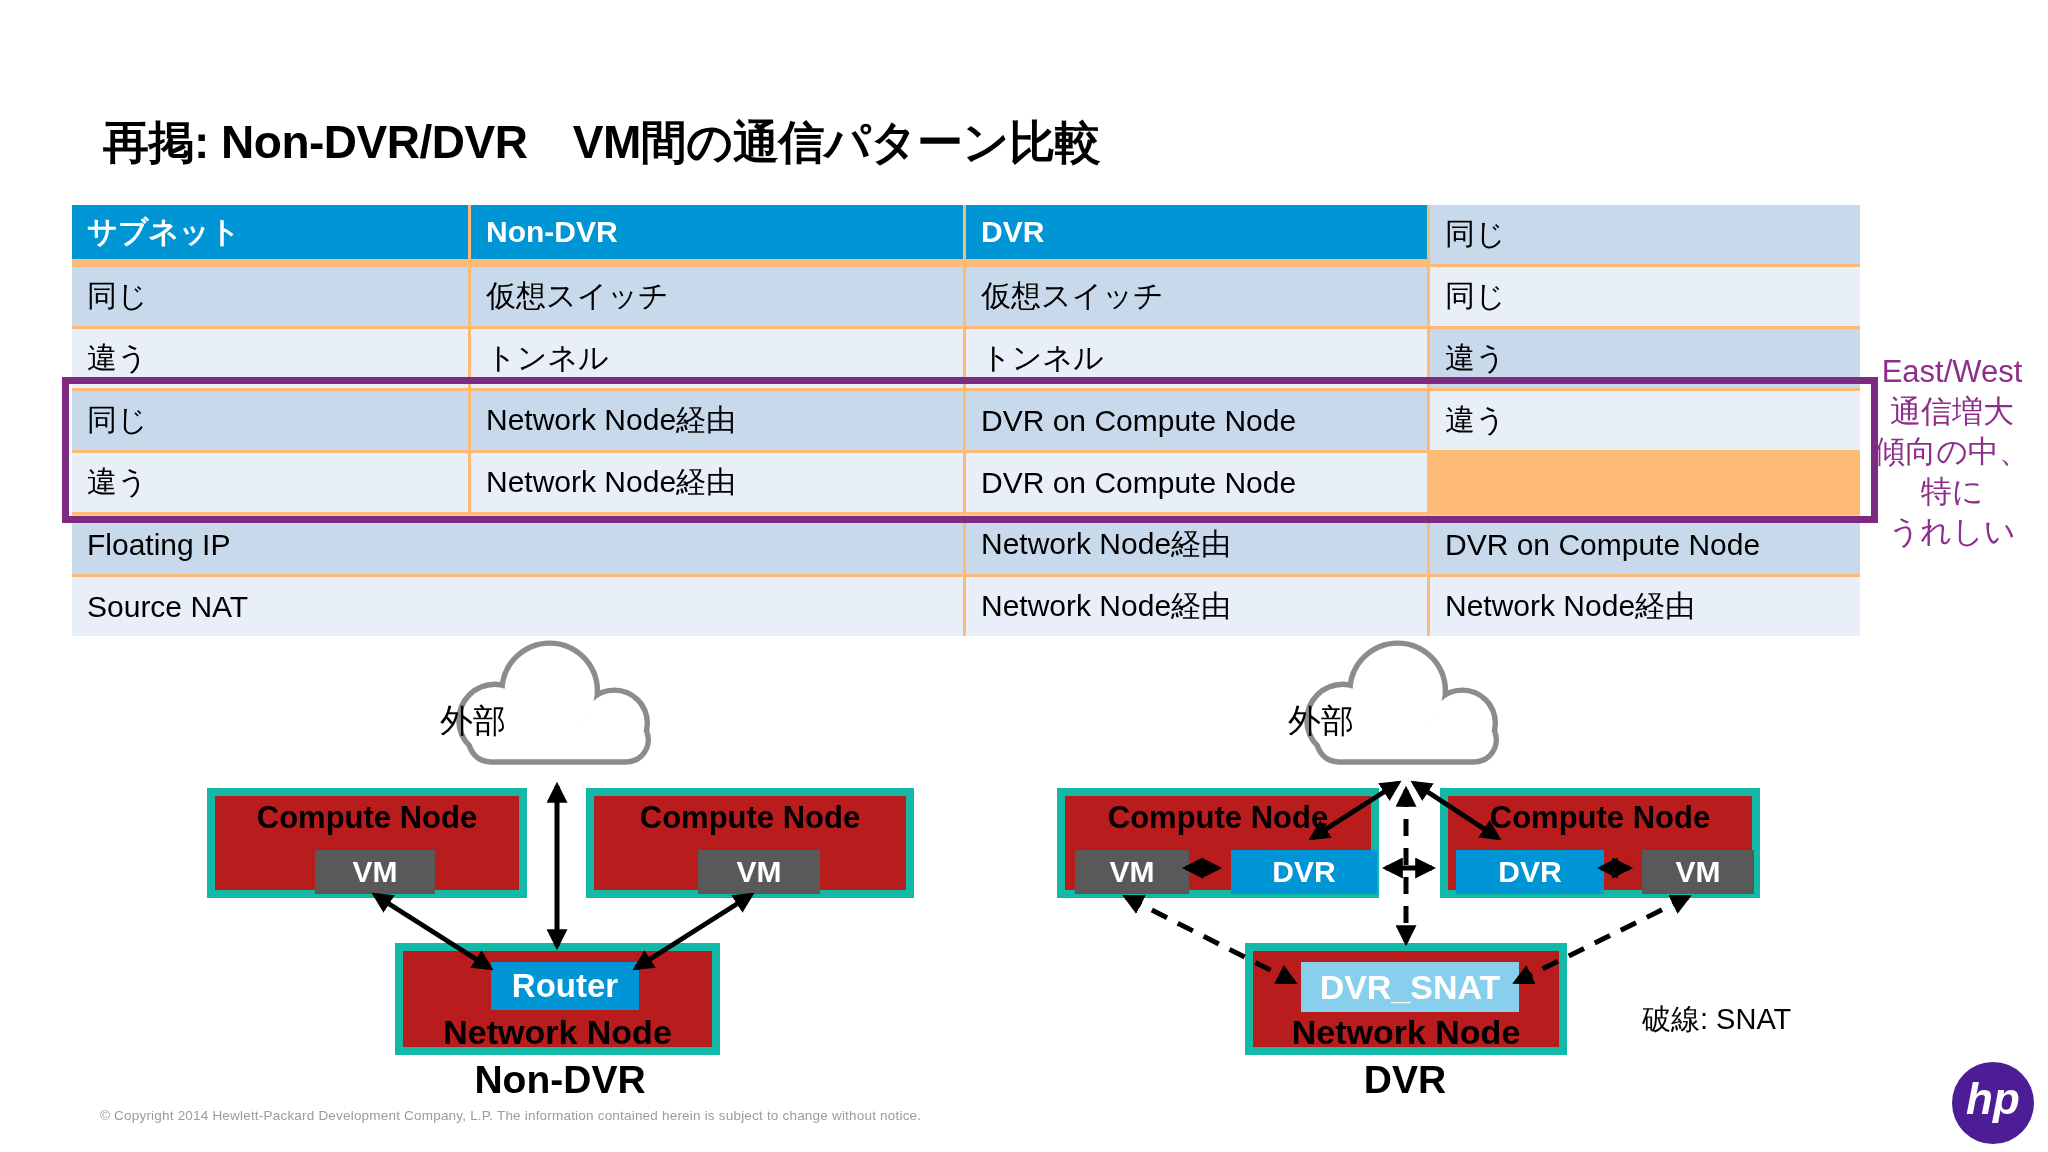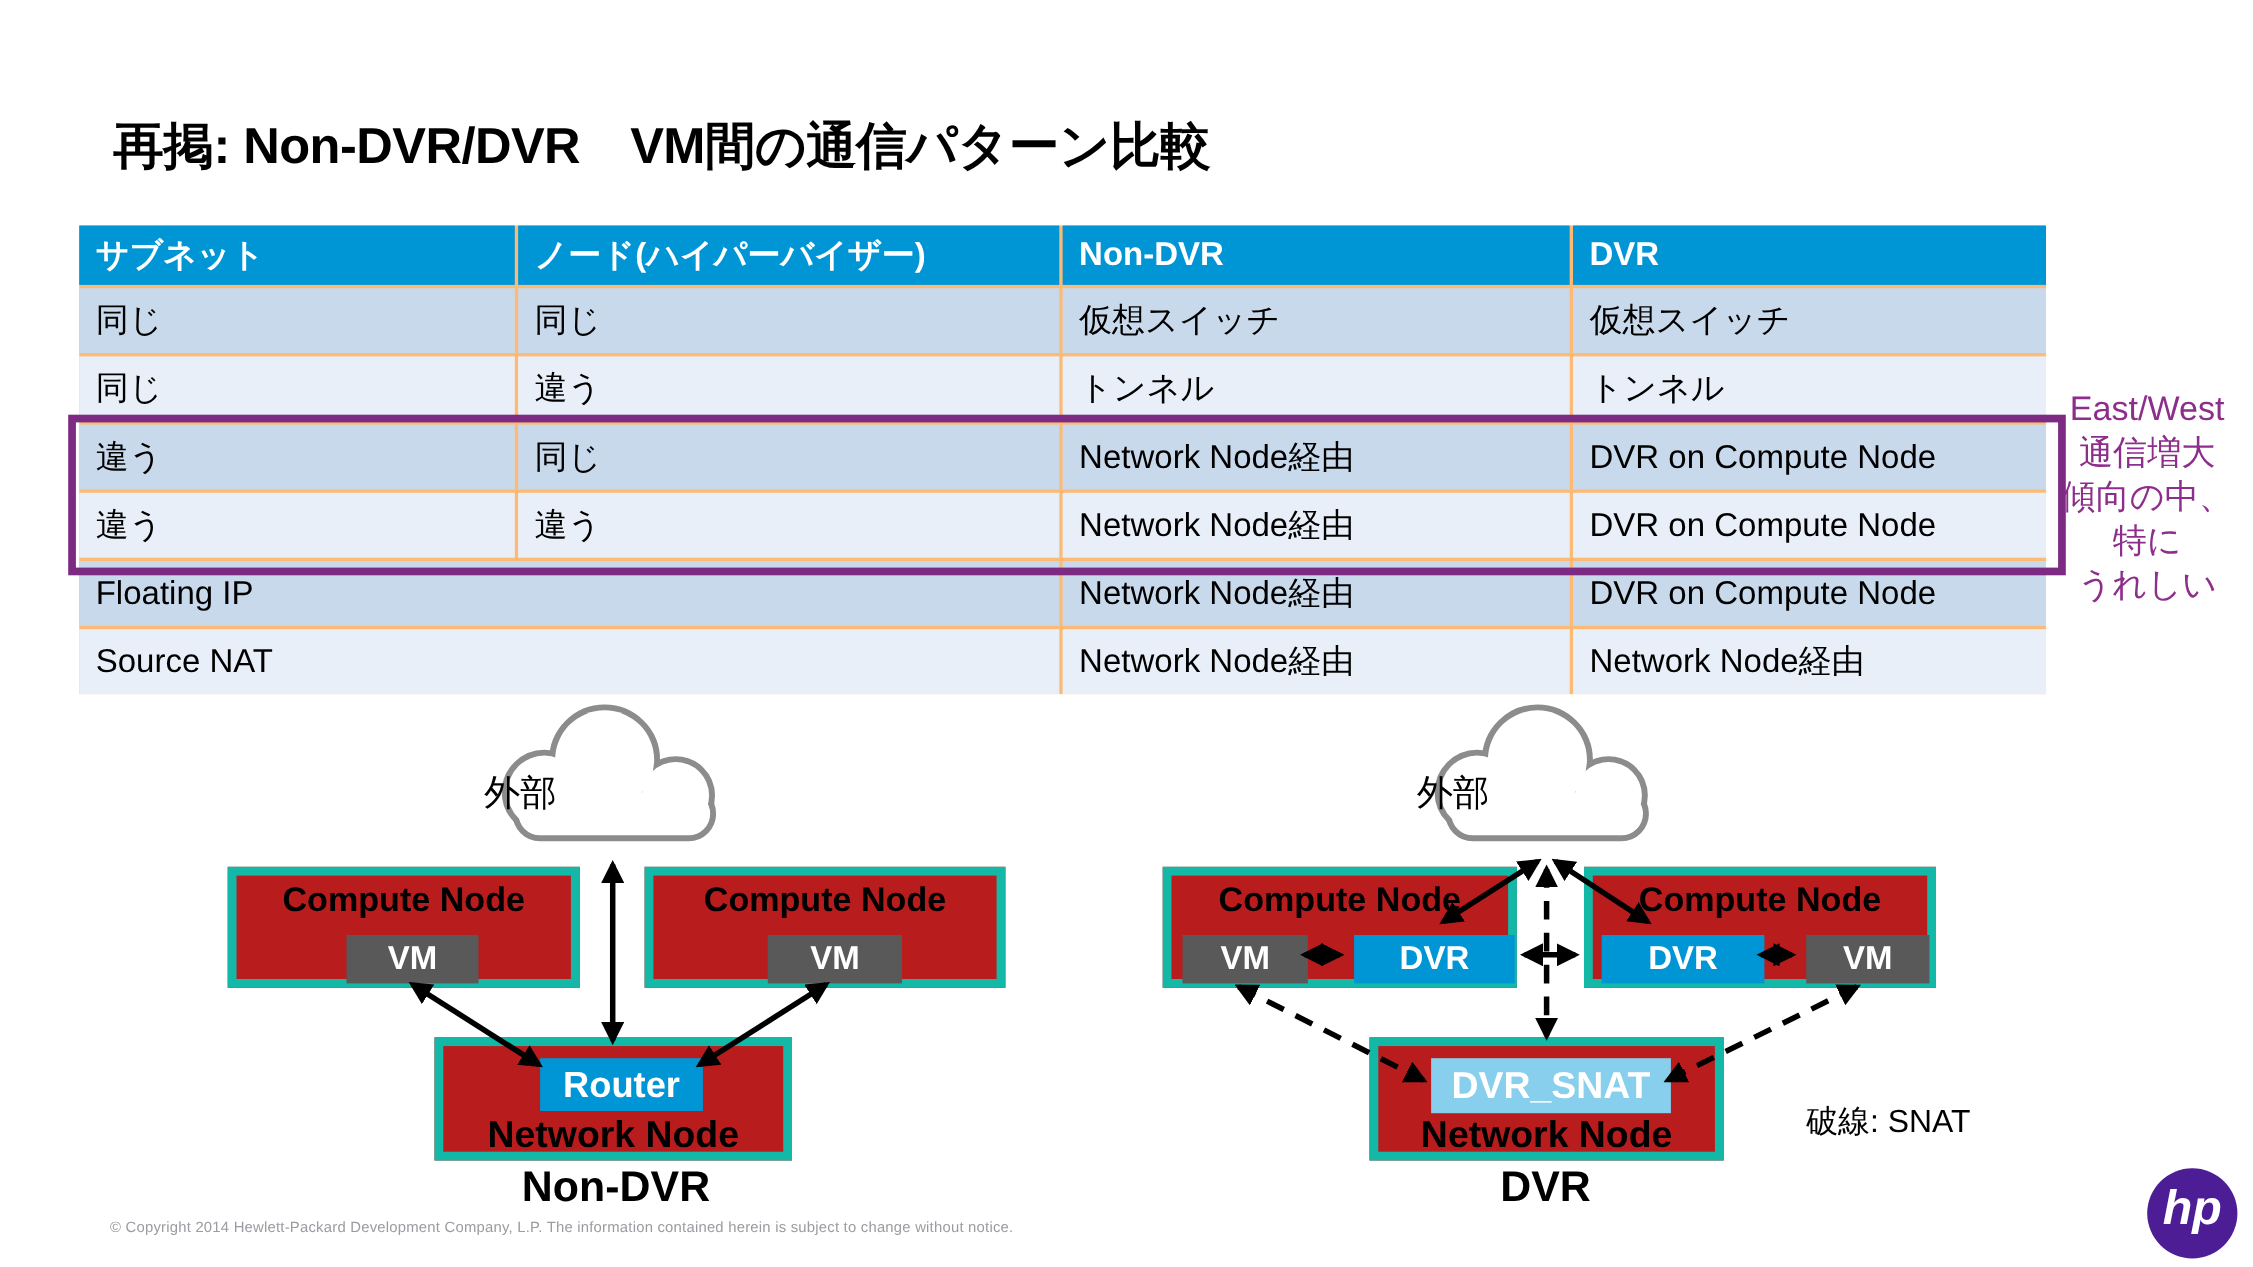--- a/index.html
+++ b/index.html
@@ -1,20 +1,20 @@
 <!DOCTYPE html>
 <html><head>
 <meta charset="utf-8">
 <style>
   html,body{margin:0;padding:0;background:#fff;}
   #slide{position:relative;width:2048px;height:1152px;background:#ffffff;overflow:hidden;
          font-family:"Liberation Sans","DejaVu Sans",sans-serif;color:#000;}
   .abs{position:absolute;}
   
-  .title{left:103px;top:102px;font-size:46px;font-weight:800;letter-spacing:-0.5px;white-space:pre;}
+  .title{left:103px;top:112px;font-size:46px;font-weight:800;letter-spacing:-0.5px;white-space:pre;}
   
   .tbl{left:72px;top:205px;width:1788px;display:grid;
        grid-template-columns:396px 492px 461px 430px;gap:3px;background:#fdba74;}
   .cell{display:flex;align-items:center;padding-left:15px;font-size:30px;box-sizing:border-box;}
   .th{background:#0096d6;color:#fff;font-weight:bold;height:54px;font-size:30px;}
   .td{height:59px;}
   .rA{background:#c9d9ec;}
   .rB{background:#e9eff8;}
   .sp2{grid-column:span 2;}
   .purple-box{left:62px;top:377px;width:1816px;height:146px;border:7px solid #7c2a82;box-sizing:border-box;z-index:6;}
@@ -44,21 +44,20 @@
 </style>
 </head>
 <body>
 
 <div id="slide">
 
   <div class="abs title">再掲: Non-DVR/DVR　VM間の通信パターン比較</div>
 
   <div class="abs tbl">
     <div class="cell th">サブネット</div>
-    <div class="cell th">ノード(ハイパーバイザー)</div>
     <div class="cell th">Non-DVR</div>
     <div class="cell th">DVR</div>
 
     <div class="cell td rA">同じ</div>
     <div class="cell td rA">同じ</div>
     <div class="cell td rA">仮想スイッチ</div>
     <div class="cell td rA">仮想スイッチ</div>
 
     <div class="cell td rB">同じ</div>
     <div class="cell td rB">違う</div>

